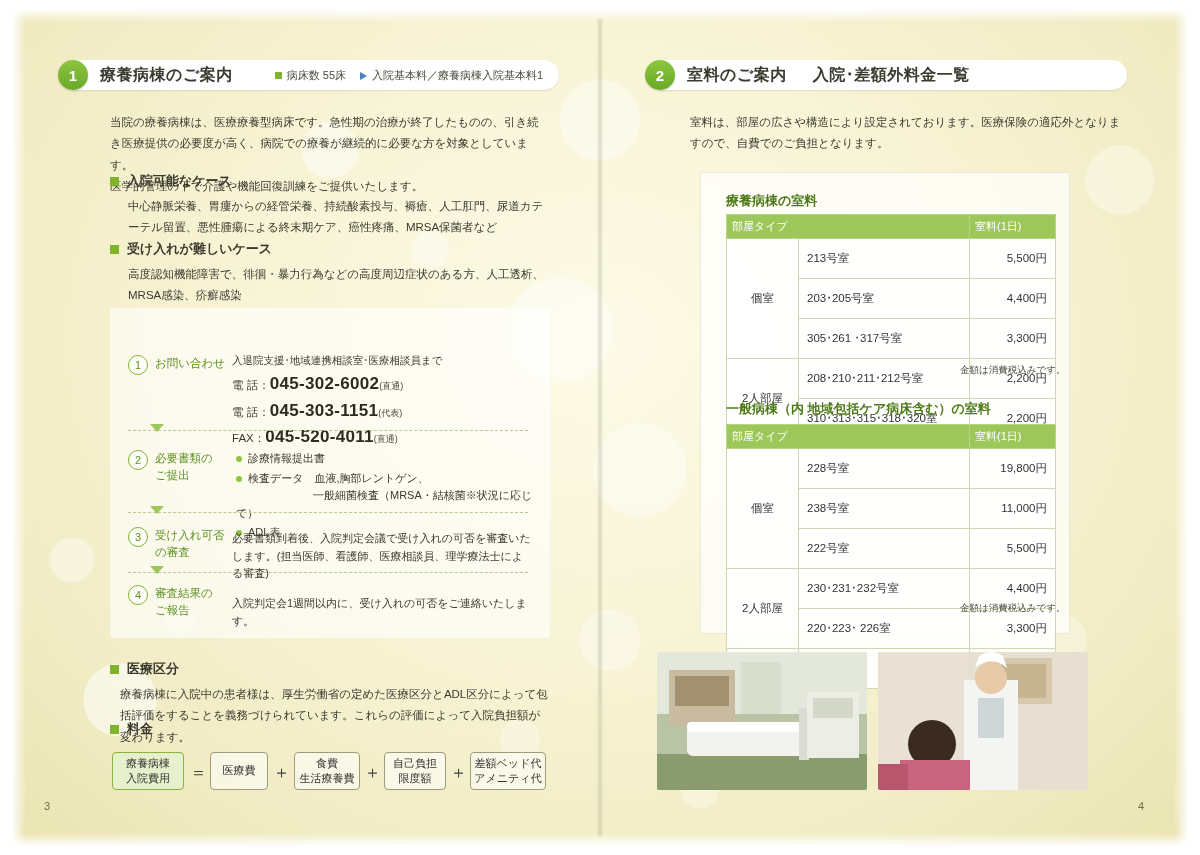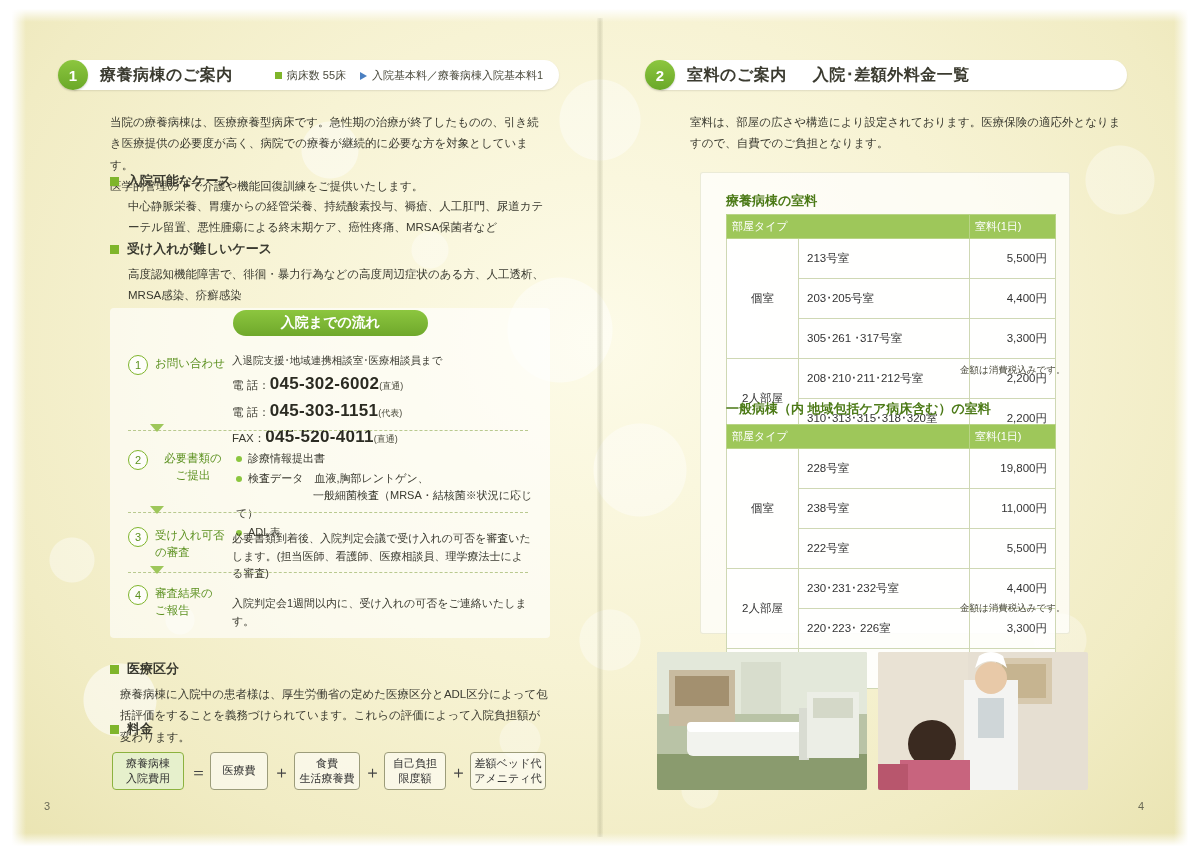--- a/index.html
+++ b/index.html
@@ -177,21 +177,20 @@
       <span class="bullet"></span><span>入院可能なケース</span>
     </div>
     <div class="para" style="left:128px; top:196px; width:420px;">中心静脈栄養、胃瘻からの経管栄養、持続酸素投与、褥瘡、人工肛門、尿道カテーテル留置、悪性腫瘍による終末期ケア、癌性疼痛、MRSA保菌者など</div>
 
     <div class="sub-head" style="left:110px; top:240px;text-align:right;">
       <span class="bullet"></span><span>受け入れが難しいケース</span>
     </div>
     <div class="para" style="left:128px; top:264px; width:420px;">高度認知機能障害で、徘徊・暴力行為などの高度周辺症状のある方、人工透析、MRSA感染、疥癬感染</div>
 
     <div class="flowbox"></div>
-    <div class="flow-title">入院までの流れ</div>
 
     <div class="flow-row" style="left:128px; top:355px;">
       <div class="flow-num">1</div>
       <div class="flow-label">お問い合わせ</div>
     </div>
     <div style="position:absolute;left:232px;top:352px;">
       <div class="tel-line" style="font-size:10.5px;margin-bottom:3px;">入退院支援･地域連携相談室･医療相談員まで</div>
       <div class="tel-line">
         <span>電 話：</span><span class="tel-num">045-302-6002</span><span class="tel-tag">(直通)</span>
       </div>
@@ -200,21 +199,21 @@
       </div>
       <div class="tel-line">
         <span>FAX：</span><span class="tel-num">045-520-4011</span><span class="tel-tag">(直通)</span>
       </div>
     </div>
     <div class="dash" style="left:128px; top:430px; width:400px;"></div>
     <div class="arrow" style="left:150px; top:424px;"></div>
 
     <div class="flow-row" style="left:128px; top:450px;">
       <div class="flow-num">2</div>
-      <div class="flow-label" style="white-space:pre-line;text-align:center;">必要書類の
+      <div class="flow-label" style="white-space:pre-line;">必要書類の
 ご提出</div>
     </div>
     <div style="position:absolute;left:236px;top:450px;width:300px;">
       <div class="flow-body" style="margin-bottom:2px;"><span class="dot"></span><span>診療情報提出書</span></div>
       <div class="flow-body" style="margin-bottom:2px;white-space:pre-line;"><span class="dot"></span><span>検査データ　血液,胸部レントゲン、
 　　　　　　　一般細菌検査（MRSA・結核菌※状況に応じて）</span></div>
       <div class="flow-body"><span class="dot"></span><span>ADL表</span></div>
     </div>
     <div class="dash" style="left:128px; top:512px; width:400px;"></div>
     <div class="arrow" style="left:150px; top:506px;"></div>

